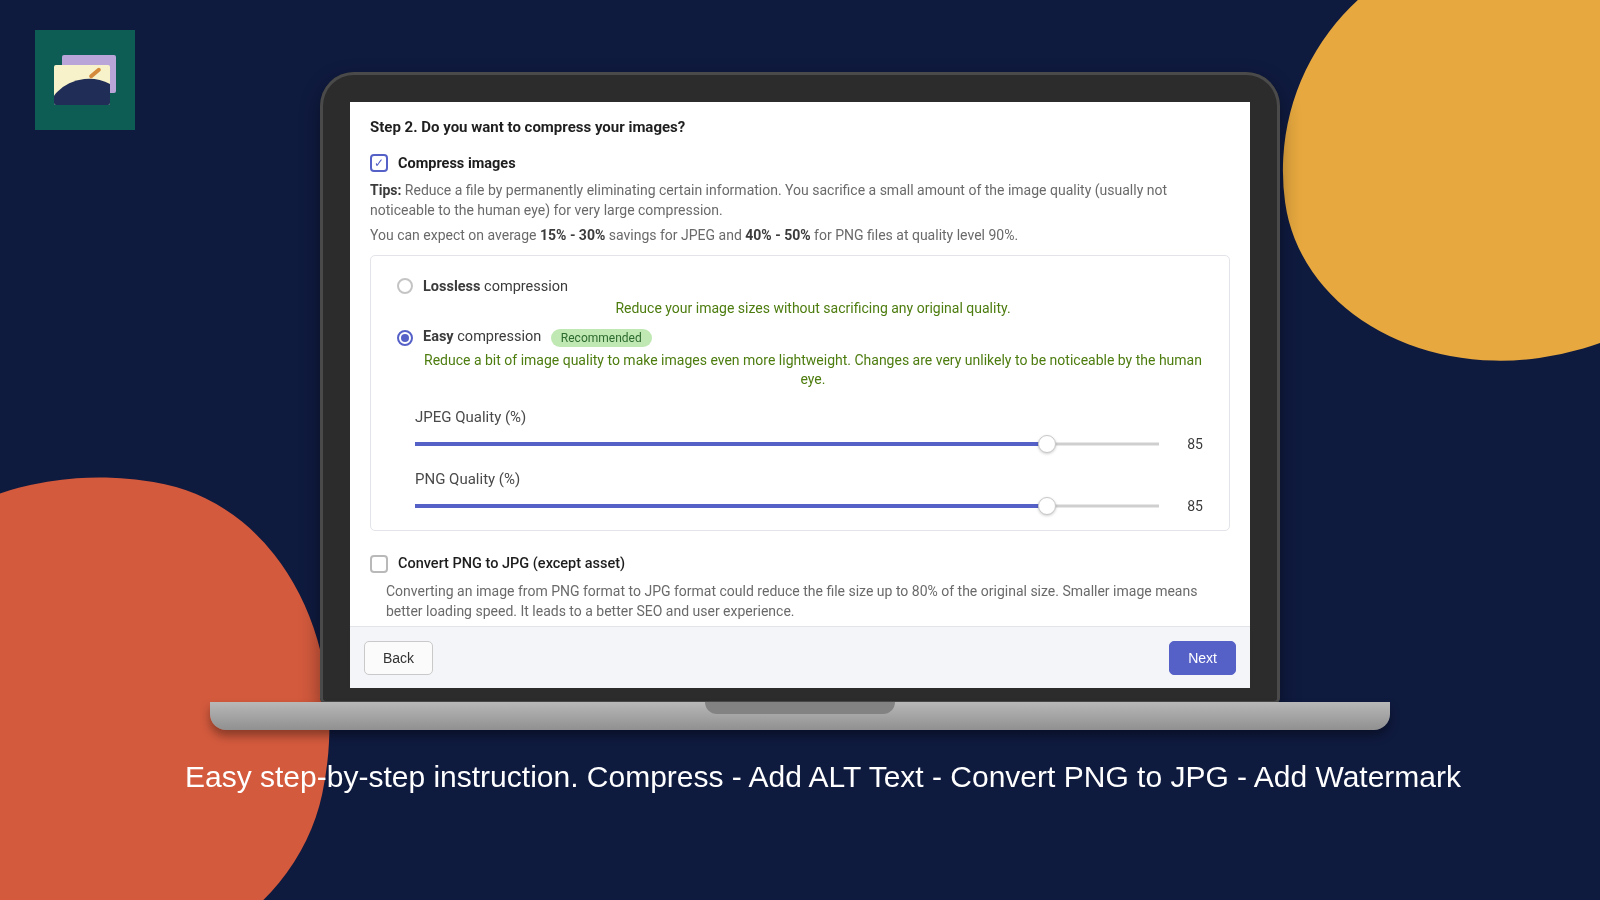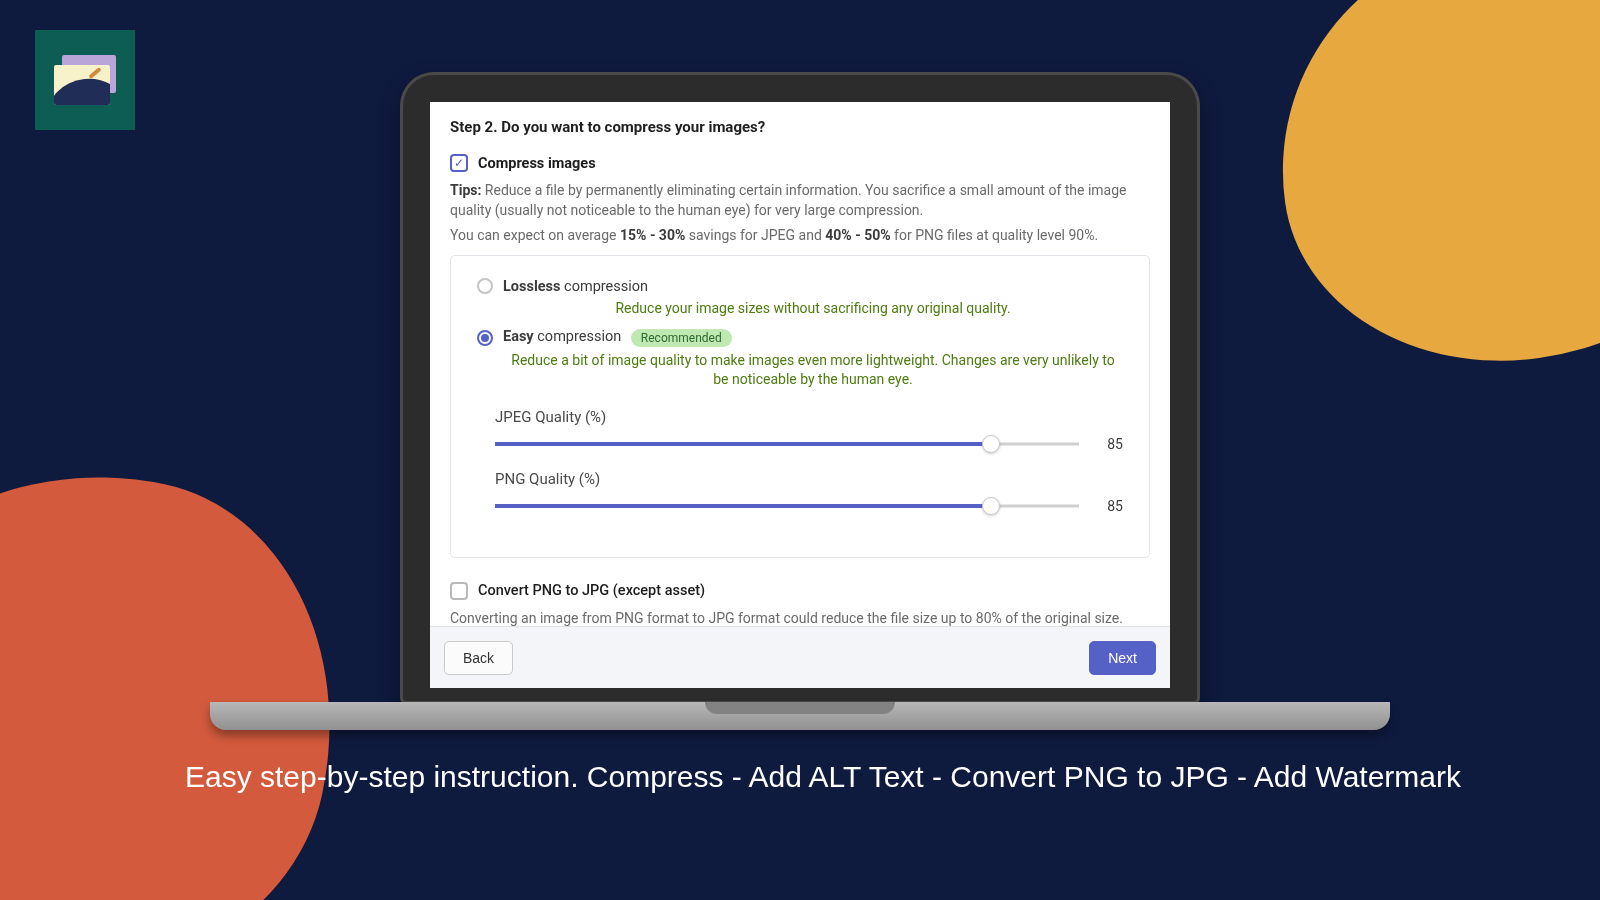--- a/index.html
+++ b/index.html
@@ -79,21 +79,21 @@
     position: absolute;
     top: 72px; left: 50%;
     transform: translateX(-50%);
     width: 960px;
     display: flex;
     flex-direction: column;
     align-items: center;
     z-index: 5;
   }
   .laptop .screen-bezel {
-    width: 800px;
+    width: 960px;
     height: 632px;
     background: #2c2c2c;
     border-radius: 34px 34px 6px 6px;
     padding: 30px 30px 16px 30px;
     box-shadow: inset 0 0 0 3px #4a4a4a, 0 8px 20px rgba(0,0,0,.4);
   }
   .laptop .screen {
     width: 100%;
     height: 100%;
     background: #fff;
@@ -154,21 +154,21 @@
     color: #6a6a6a;
     line-height: 1.45;
     margin-bottom: 4px;
   }
   .tips .b { font-weight: 700; color: #3b3b3b; }
 
   .compress-box {
     border: 1px solid #e2e4ea;
     border-radius: 5px;
     margin-top: 10px;
-    padding: 16px 26px 43px 26px;
+    padding: 16px 26px 16px 26px;
   }
   .radio-row {
     display: flex; align-items: center; gap: 10px;
     margin-top: 6px;
   }
   .radio {
     width: 16px; height: 16px;
     border-radius: 50%;
     border: 2px solid #c4c4c4;
     display: inline-flex; align-items: center; justify-content: center;
@@ -240,20 +240,21 @@
 
   .convert-block {
     margin-top: 24px;
     padding-bottom: 18px;
   }
   .convert-desc {
     font-size: 14px;
     color: #6a6a6a;
     line-height: 1.45;
     margin-top: 6px;
+    margin-left: 16px;
   }
 
   
   .footer-bar {
     position: absolute;
     left: 0; right: 0; bottom: 0;
     background: #f4f5f8;
     border-top: 1px solid #e2e4ea;
     height: 62px;
     display: flex;

